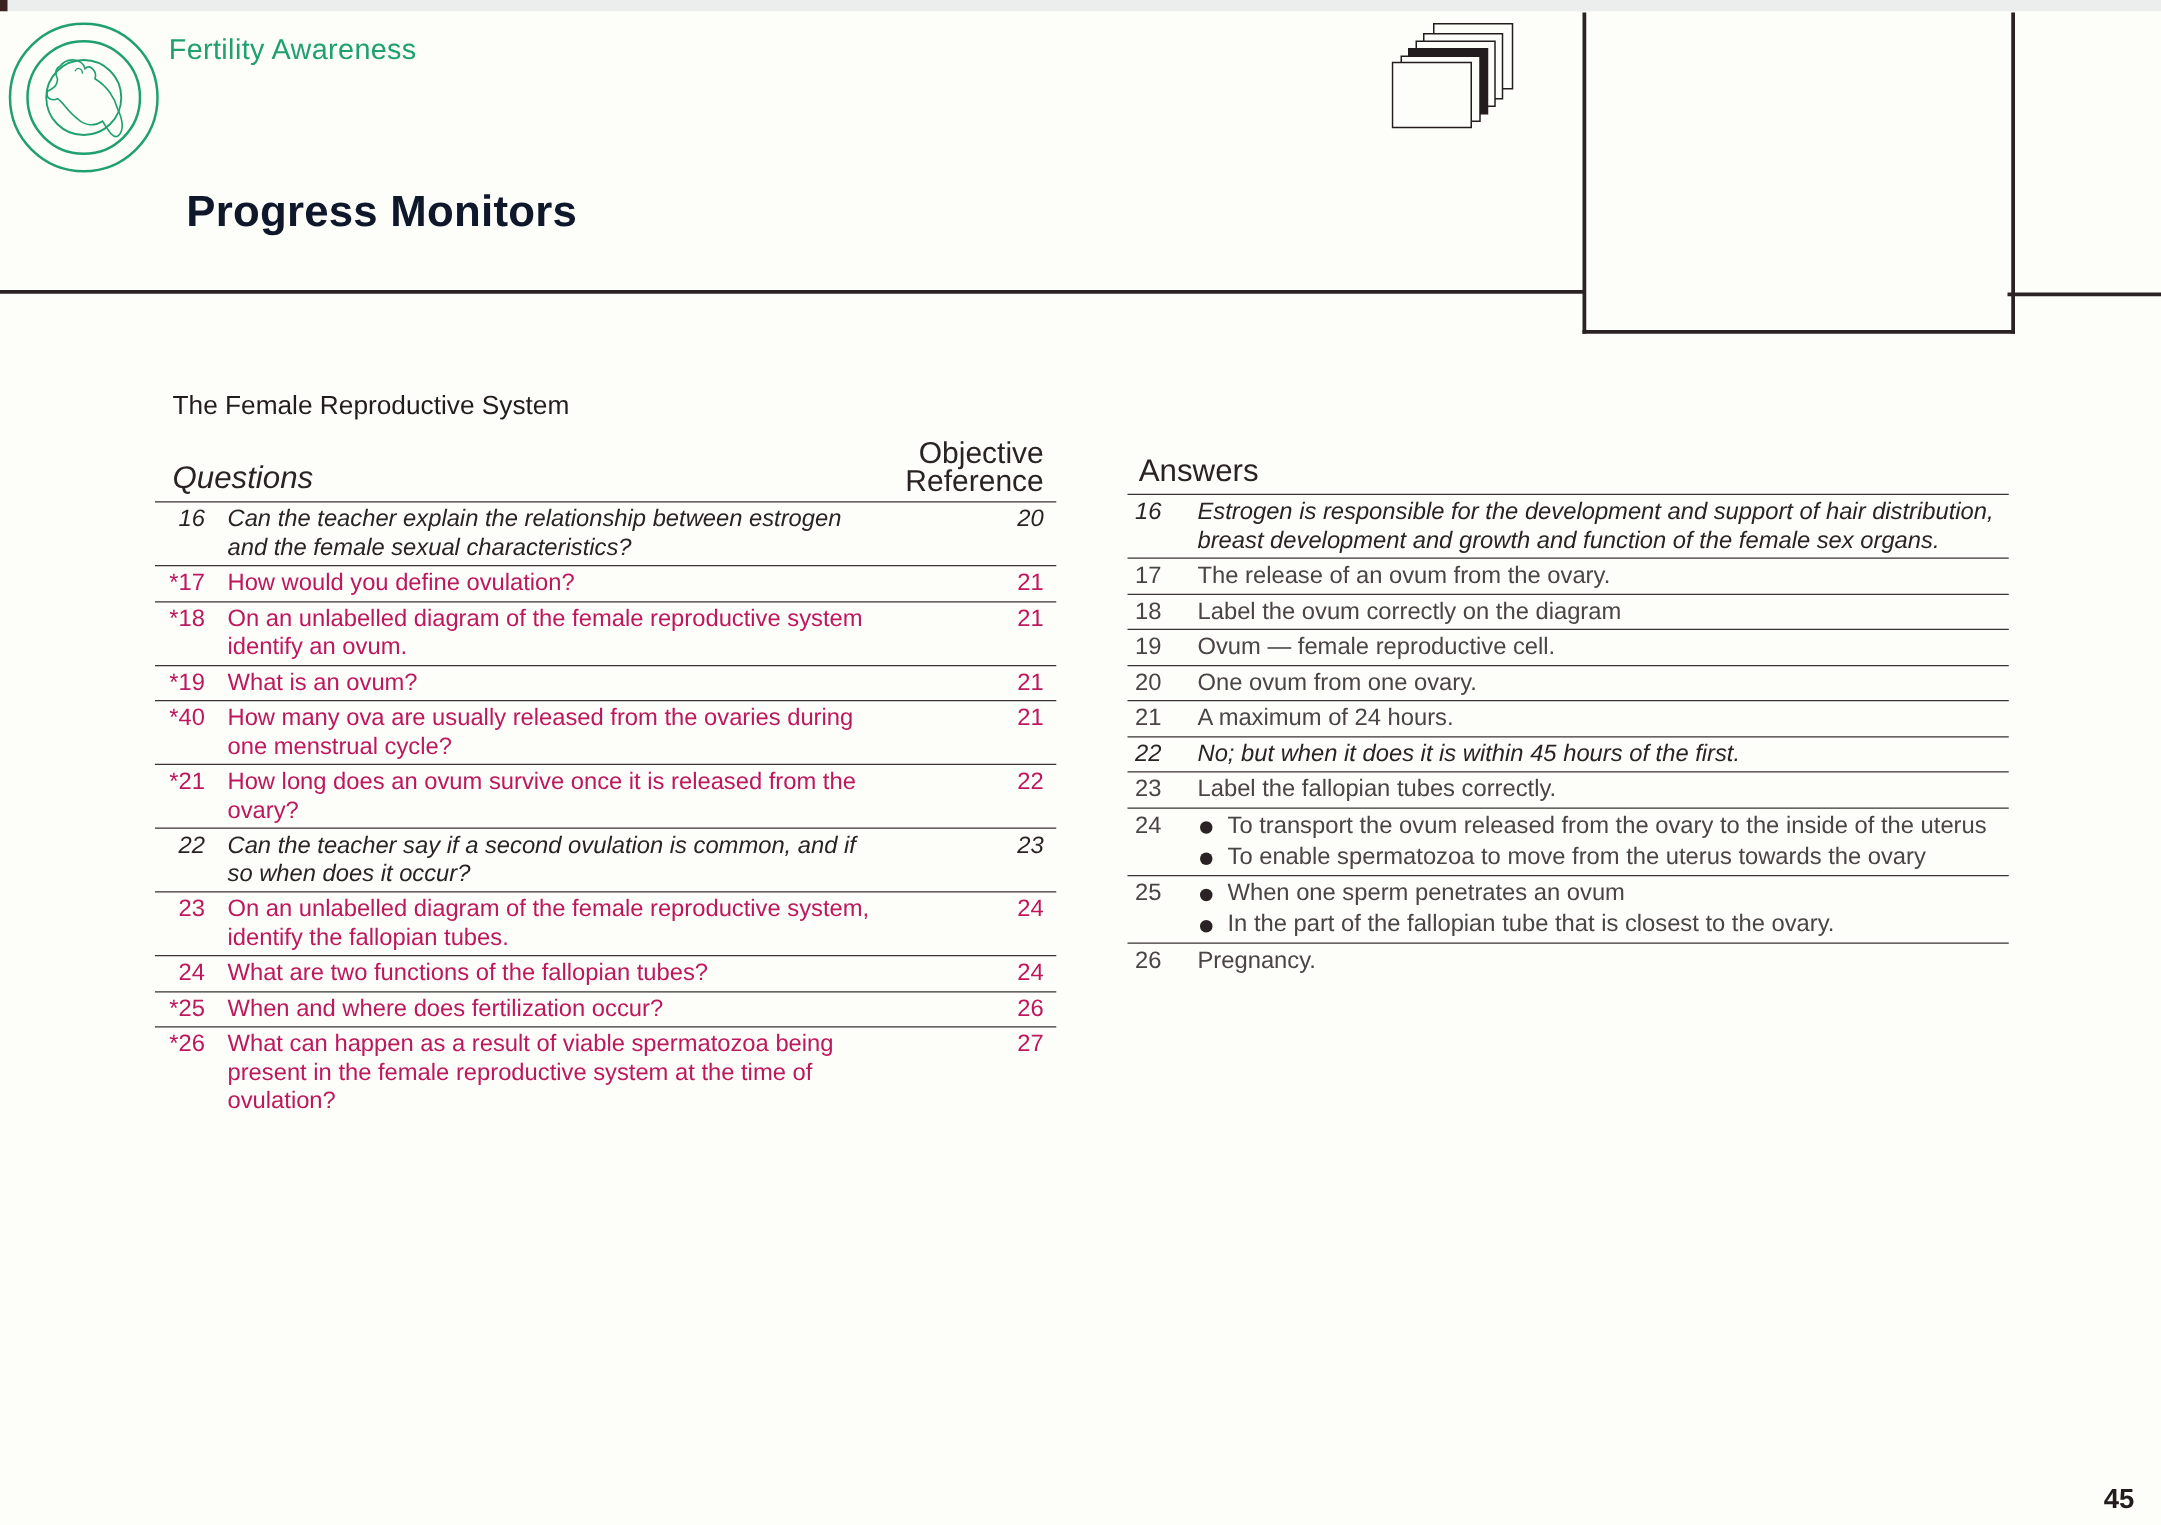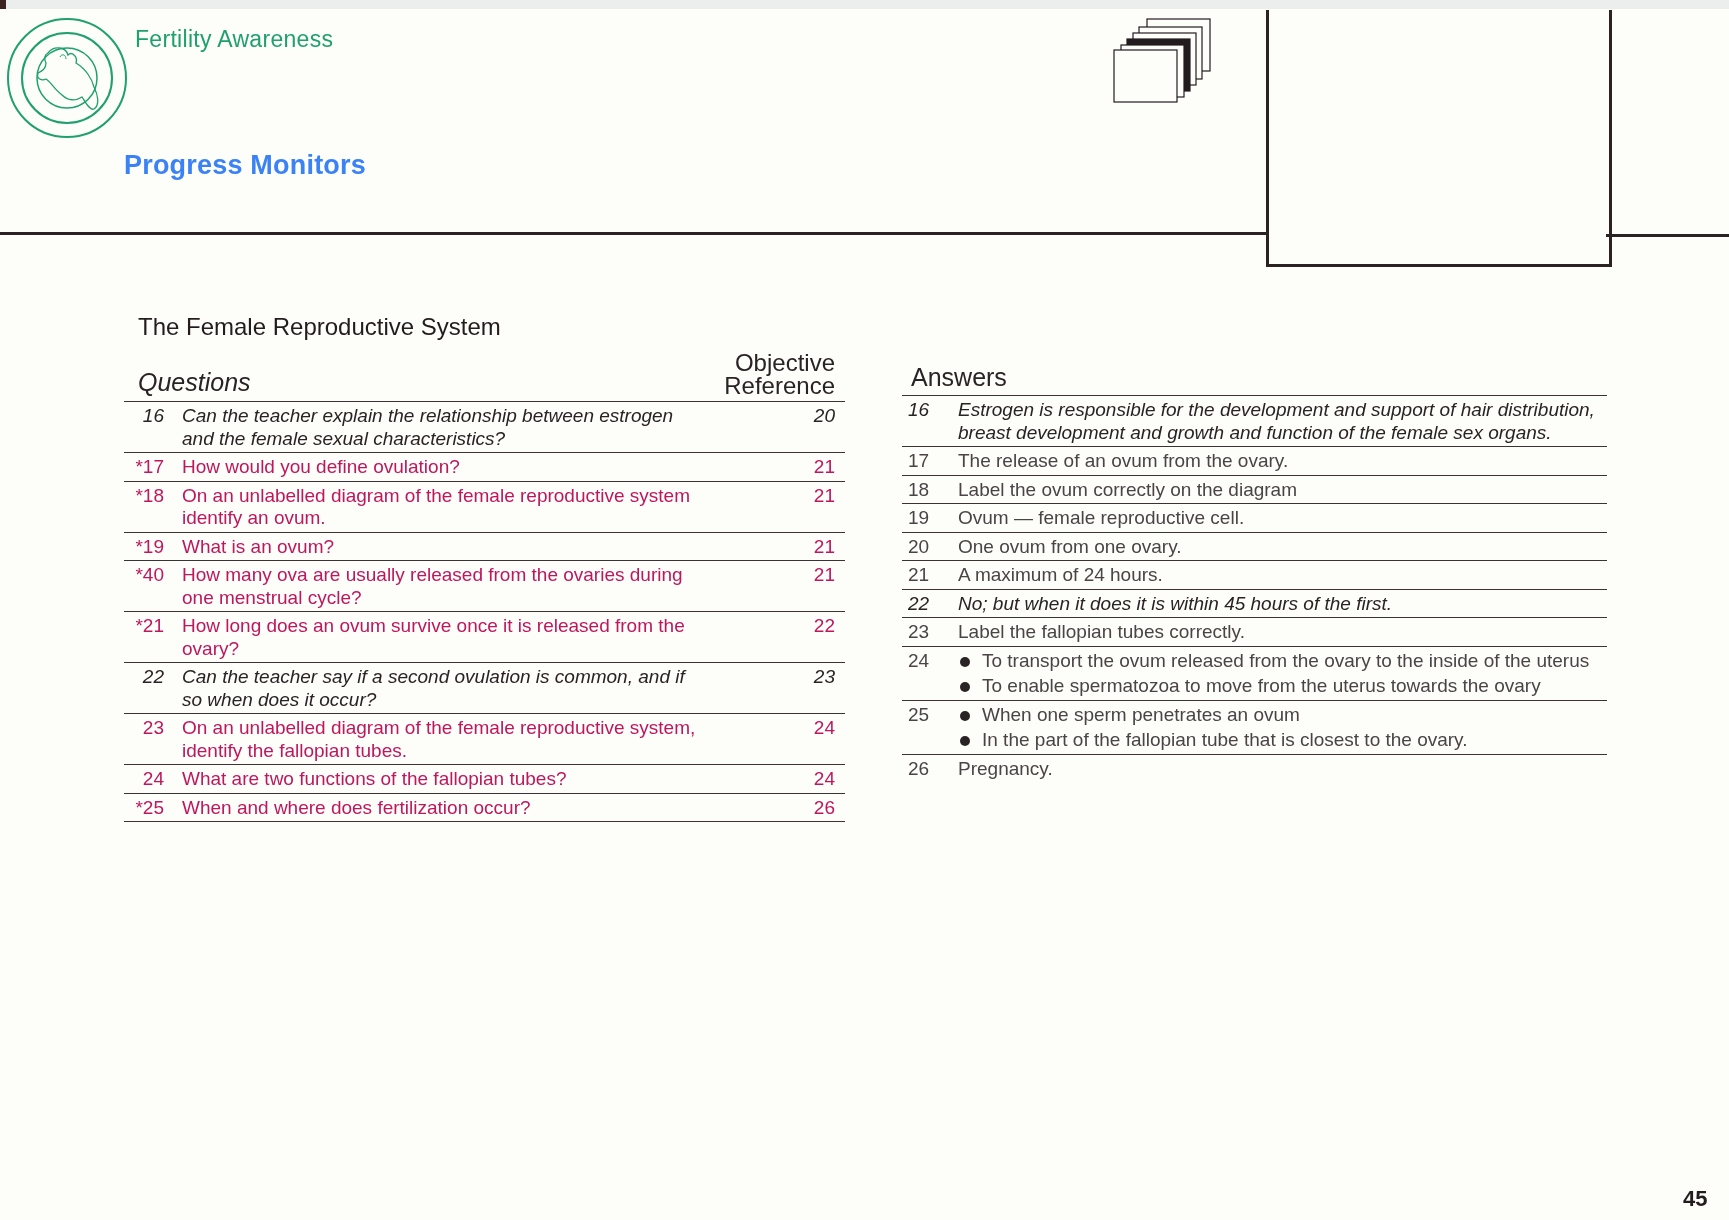--- a/index.html
+++ b/index.html
@@ -5,27 +5,27 @@
   html, body { margin:0; padding:0; }
   body {
     width:1729px; height:1220px; position:relative; overflow:hidden;
     background:#fdfdf9; color:#2a2325;
     font-family:"Liberation Sans", sans-serif;
   }
   .topband { position:absolute; left:0; top:0; width:1729px; height:9px; background:#eceeed; }
   .topband .mark { position:absolute; left:0; top:0; width:6px; height:9px; background:#3a2320; }
   .logo { position:absolute; left:6px; top:17px; width:122px; height:122px; }
   .series { position:absolute; left:135px; top:26px; font-size:23px; color:#1fa06e; letter-spacing:0.3px; }
-  .title { position:absolute; left:124px; top:150px; font-size:27px; font-weight:bold; color:#3b82f6; letter-spacing:0.2px; }
+  .title { position:absolute; left:149px; top:150px; font-size:35px; font-weight:bold; color:#0f172a; letter-spacing:0.2px; }
   .hline-left { position:absolute; left:0; top:232px; width:1268px; height:3px; background:#2b2224; }
   .hline-right { position:absolute; left:1606px; top:234px; width:123px; height:3px; background:#2b2224; }
   .box { position:absolute; left:1266px; top:10px; width:340px; height:254px;
          border-left:3px solid #2b2224; border-right:3px solid #2b2224; border-bottom:3px solid #2b2224; }
   .cards { position:absolute; left:1113px; top:18px; width:140px; height:90px; }
-  .section { position:absolute; left:138px; top:313px; font-size:24px; color:#231c1e; }
+  .section { position:absolute; left:138px; top:313px; font-size:21px; color:#231c1e; }
   .qtable { position:absolute; left:124px; top:349px; width:721px; }
   .qhead { position:relative; height:52px; border-bottom:1.5px solid #3a3335; }
   .qhead .lbl { position:absolute; left:14px; bottom:4px; font-size:25px;font-style:italic; }
   .qhead .ref { position:absolute; right:10px; bottom:4px; font-size:24px; text-align:right; line-height:23px; }
   .row { position:relative; border-bottom:1.5px solid #3a3335; padding:3px 0 2px 0; font-size:19px; line-height:22.5px; color:#be185d; }
   .row.em { font-style:italic; color:#2a2325; }
   .row .num { position:absolute; left:0; top:3px; width:40px; text-align:right; }
   .row .txt { margin-left:58px; width:520px; }
   .row .oref { position:absolute; right:10px; top:3px; text-align:right; }
   .row.last { border-bottom:none; }
@@ -127,20 +127,25 @@
       <div class="row">
         <span class="num">24</span>
         <div class="txt">What are two functions of the fallopian tubes?</div>
         <span class="oref">24</span>
       </div>
       <div class="row">
         <span class="num">*25</span>
         <div class="txt">When and where does fertilization occur?</div>
         <span class="oref">26</span>
       </div>
+      <div class="row last">
+        <span class="num">*26</span>
+        <div class="txt">What can happen as a result of viable spermatozoa being present in the female reproductive system at the time of ovulation?</div>
+        <span class="oref">27</span>
+      </div>
     </div>
 </div>
 
 <div class="atable">
   <div class="ahead">
     <span class="lbl">Answers</span>
   </div>
   <div id="arows">
       <div class="arow em">
         <span class="num">16</span>

